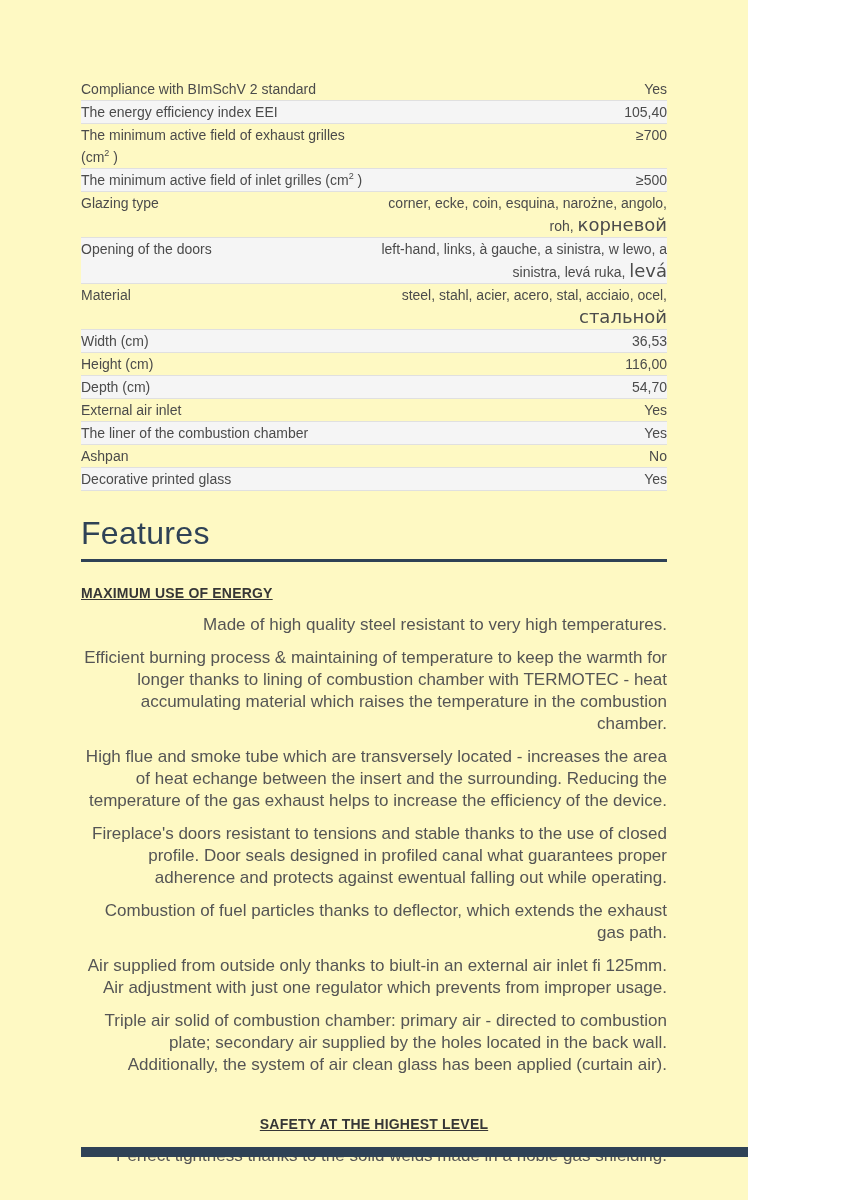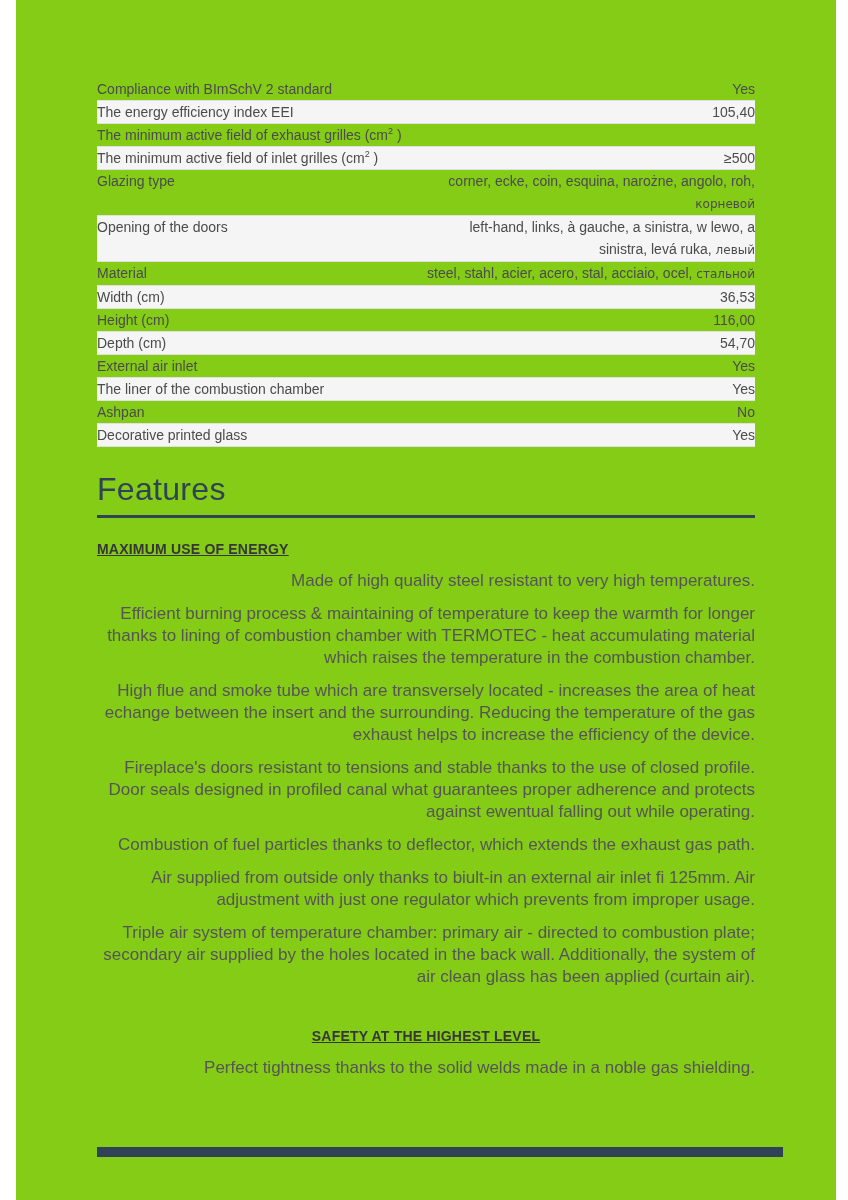--- a/index.html
+++ b/index.html
@@ -1,30 +1,30 @@
 <!DOCTYPE html>
 <html style="--accent: #2f4256; --stripe: #f5f5f5; --row-border: #e0e0e0; --table-text: #4b4b4b; --body-text: #555555;"><head>
 <meta charset="utf-8">
 <title>Specification</title>
 <style>
   :root { --accent: #2f4256; --stripe: #f5f5f5; --row-border: #e0e0e0; --table-text: #4b4b4b; --body-text: #555555; --heading-text: #363636; }
   * { box-sizing: border-box; }
   html, body { margin: 0; padding: 0; background: #ffffff; }
   body { font-family: "Liberation Sans", "DejaVu Sans", sans-serif; }
-  .page { position: relative; width: 820px; height: 1200px; background: #84cc16; overflow: hidden; margin-left: 16px; }
+  .page { position: relative; width: 748px; height: 1200px; background: #fef9c3; overflow: hidden; }
   .content { padding: 0 81px; }
 
   
   .spec-table { margin-top: 78px; }
   .spec-row { display: flex; border-bottom: 1px solid var(--row-border); font-size: 14px; line-height: 22px; }
   .spec-row:nth-child(even) { background: var(--stripe); }
   .spec-label { flex: 0 0 50%; color: var(--table-text); padding-right: 8px; }
   .spec-value { flex: 1 1 auto; text-align: right; color: var(--table-text); }
   .spec-label sup { font-size: 9px; line-height: 0; vertical-align: super; }
-  .cyr { font-family: "DejaVu Sans", sans-serif; font-size: 12px; }
+  .cyr { font-family: "DejaVu Sans", sans-serif; font-size: 18px; }
 
   
   .features-heading { margin: 24px 0 0; font-size: 32px; font-weight: 400; color: var(--accent); letter-spacing: 0.3px; line-height: 36px; }
   .features-divider { margin: 8px 0 0; border: none; border-top: 3px solid var(--accent); }
   .section-heading { margin: 21px 0 0; font-size: 14px; font-weight: 700; color: var(--heading-text); letter-spacing: 0.2px; line-height: 20px; text-decoration: underline; }
   .feature-section + .feature-section .section-heading { margin-top: 38px; text-align: center; }
   .feature-paragraph { margin: 11px 0 0; font-size: 17px; line-height: 22px; color: var(--body-text); text-align: right; }
 
   
   .bottom-bar { position: absolute; left: 81px; top: 1147px; width: 686px; height: 10px; background: var(--accent); }
@@ -39,32 +39,33 @@
         <div class="spec-row">
           <div class="spec-label">Compliance with BImSchV 2 standard</div>
           <div class="spec-value">Yes</div>
         </div>
         <div class="spec-row">
           <div class="spec-label">The energy efficiency index EEI</div>
           <div class="spec-value">105,40</div>
         </div>
         <div class="spec-row">
           <div class="spec-label">The minimum active field of exhaust grilles (cm<sup>2</sup> )</div>
+          <div class="spec-value">≥700</div>
         </div>
         <div class="spec-row">
           <div class="spec-label">The minimum active field of inlet grilles (cm<sup>2</sup> )</div>
           <div class="spec-value">≥500</div>
         </div>
         <div class="spec-row">
           <div class="spec-label">Glazing type</div>
           <div class="spec-value">corner, ecke, coin, esquina, narożne, angolo, roh, <span class="cyr">корневой</span></div>
         </div>
         <div class="spec-row">
           <div class="spec-label">Opening of the doors</div>
-          <div class="spec-value">left-hand, links, à gauche, a sinistra, w lewo, a sinistra, levá ruka, <span class="cyr">левый</span></div>
+          <div class="spec-value">left-hand, links, à gauche, a sinistra, w lewo, a sinistra, levá ruka, <span class="cyr">levá</span></div>
         </div>
         <div class="spec-row">
           <div class="spec-label">Material</div>
           <div class="spec-value">steel, stahl, acier, acero, stal, acciaio, ocel, <span class="cyr">стальной</span></div>
         </div>
         <div class="spec-row">
           <div class="spec-label">Width (cm)</div>
           <div class="spec-value">36,53</div>
         </div>
         <div class="spec-row">
@@ -98,21 +99,21 @@
 
     <div id="features-sections">
         <div class="feature-section">
           <h3 class="section-heading">MAXIMUM USE OF ENERGY</h3>
           <p class="feature-paragraph">Made of high quality steel resistant to very high temperatures.</p>
           <p class="feature-paragraph">Efficient burning process &amp; maintaining of temperature to keep the warmth for longer thanks to lining of combustion chamber with TERMOTEC - heat accumulating material which raises the temperature in the combustion chamber.</p>
           <p class="feature-paragraph">High flue and smoke tube which are transversely located - increases the area of heat echange between the insert and the surrounding. Reducing the temperature of the gas exhaust helps to increase the efficiency of the device.</p>
           <p class="feature-paragraph">Fireplace's doors resistant to tensions and stable thanks to the use of closed profile. Door seals designed in profiled canal what guarantees proper adherence and protects against ewentual falling out while operating.</p>
           <p class="feature-paragraph">Combustion of fuel particles thanks to deflector, which extends the exhaust gas path.</p>
           <p class="feature-paragraph">Air supplied from outside only thanks to biult-in an external air inlet fi 125mm. Air adjustment with just one regulator which prevents from improper usage.</p>
-          <p class="feature-paragraph">Triple air system of temperature chamber: primary air - directed to combustion plate; secondary air supplied by the holes located in the back wall. Additionally, the system of air clean glass has been applied (curtain air).</p>
+          <p class="feature-paragraph">Triple air solid of combustion chamber: primary air - directed to combustion plate; secondary air supplied by the holes located in the back wall. Additionally, the system of air clean glass has been applied (curtain air).</p>
         </div>
         <div class="feature-section">
           <h3 class="section-heading">SAFETY AT THE HIGHEST LEVEL</h3>
           <p class="feature-paragraph">Perfect tightness thanks to the solid welds made in a noble gas shielding.</p>
         </div>
       </div>
 
   </div>
 
   <div class="bottom-bar"></div>

